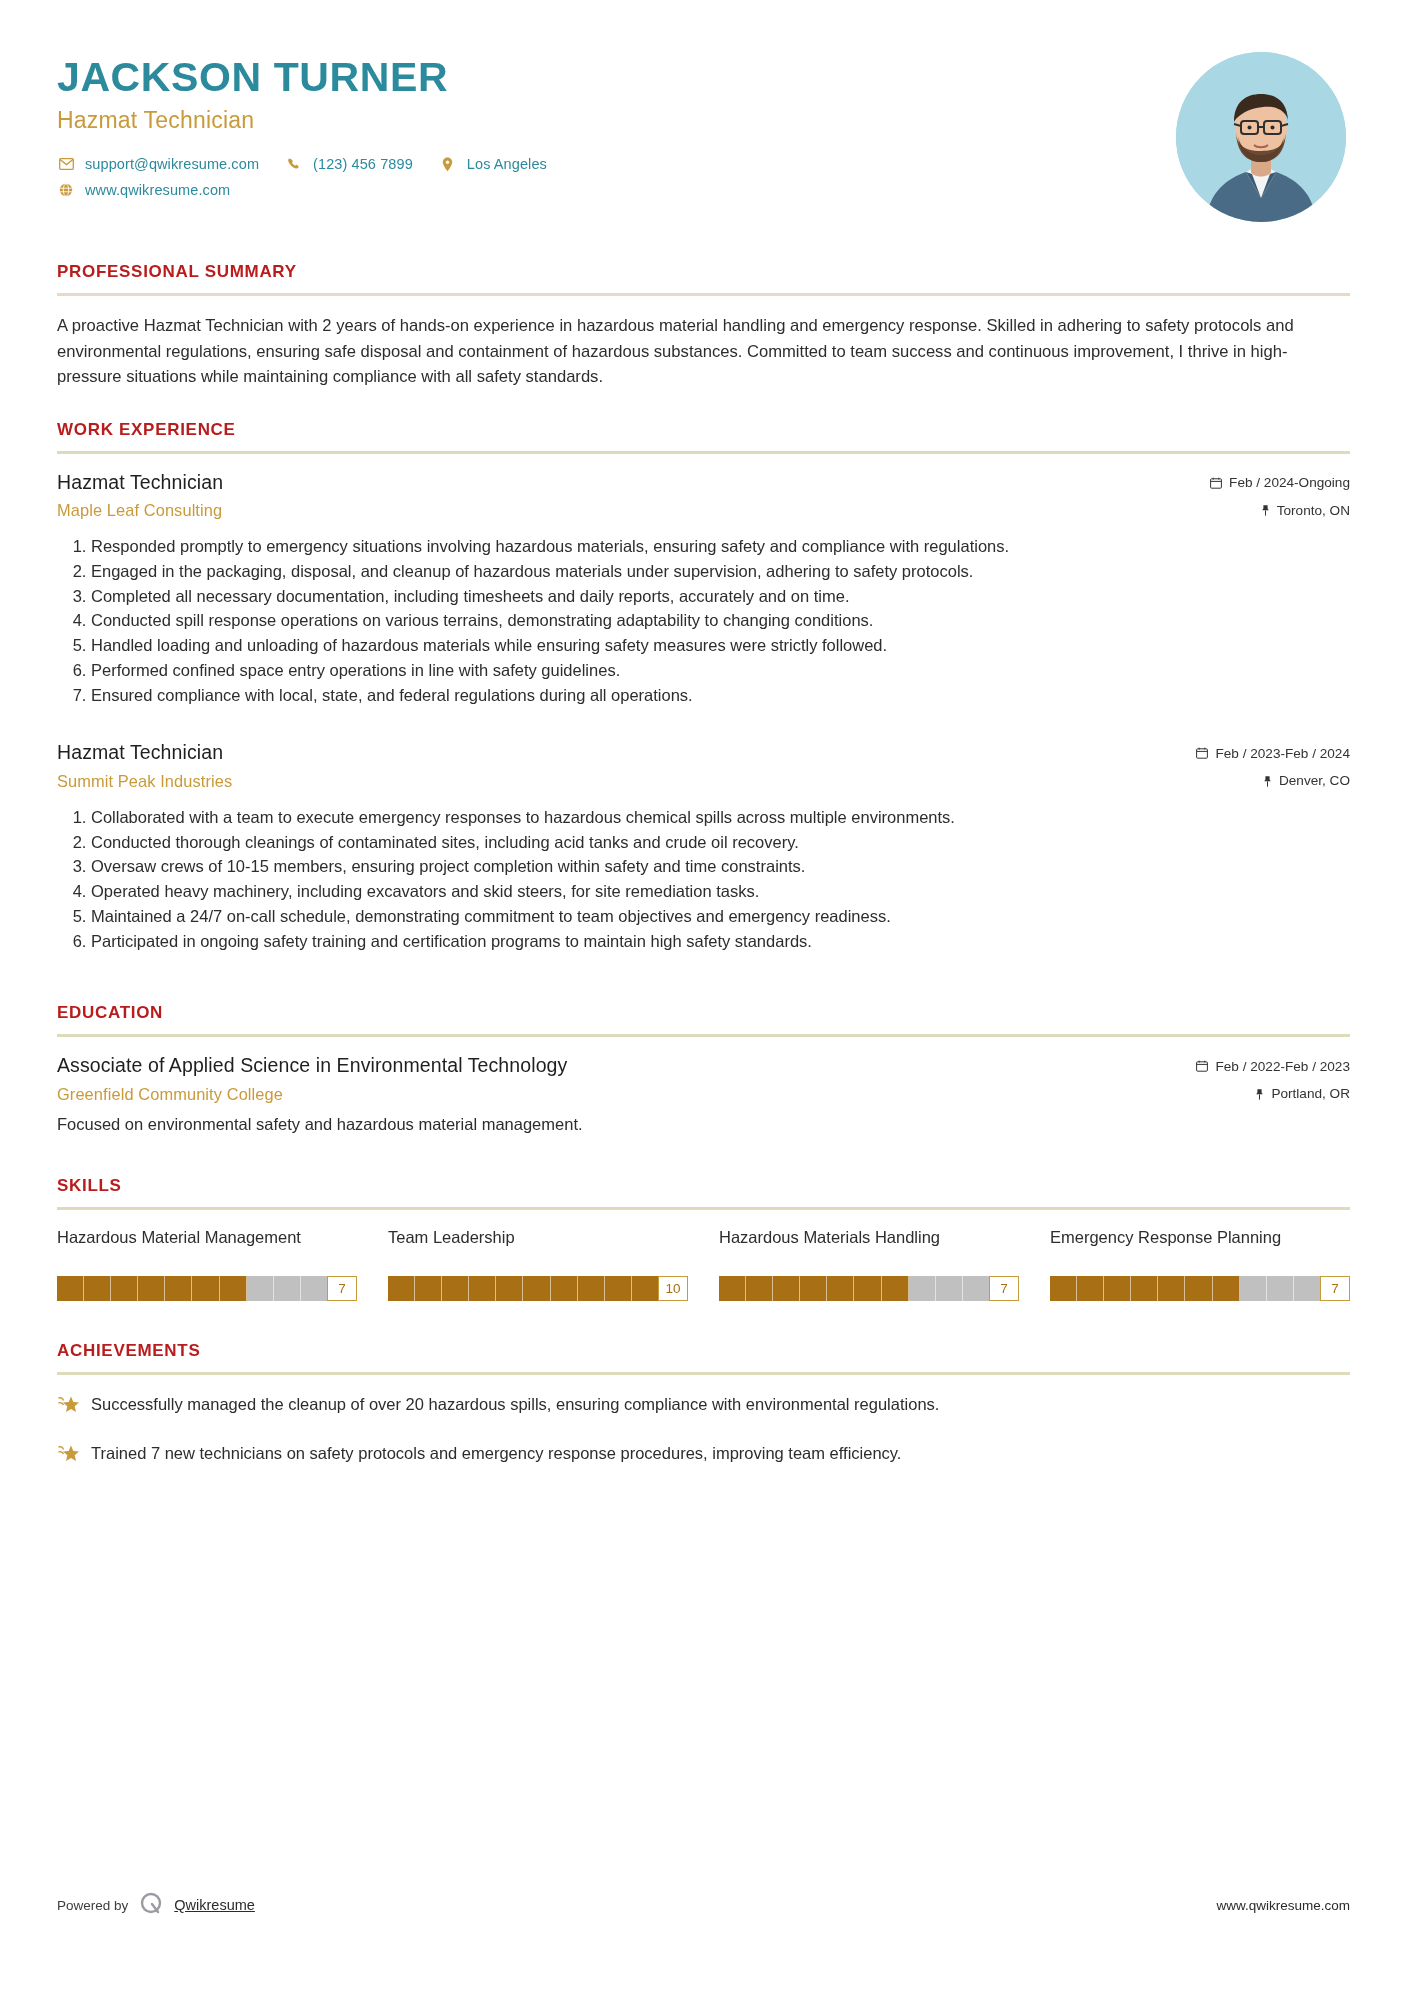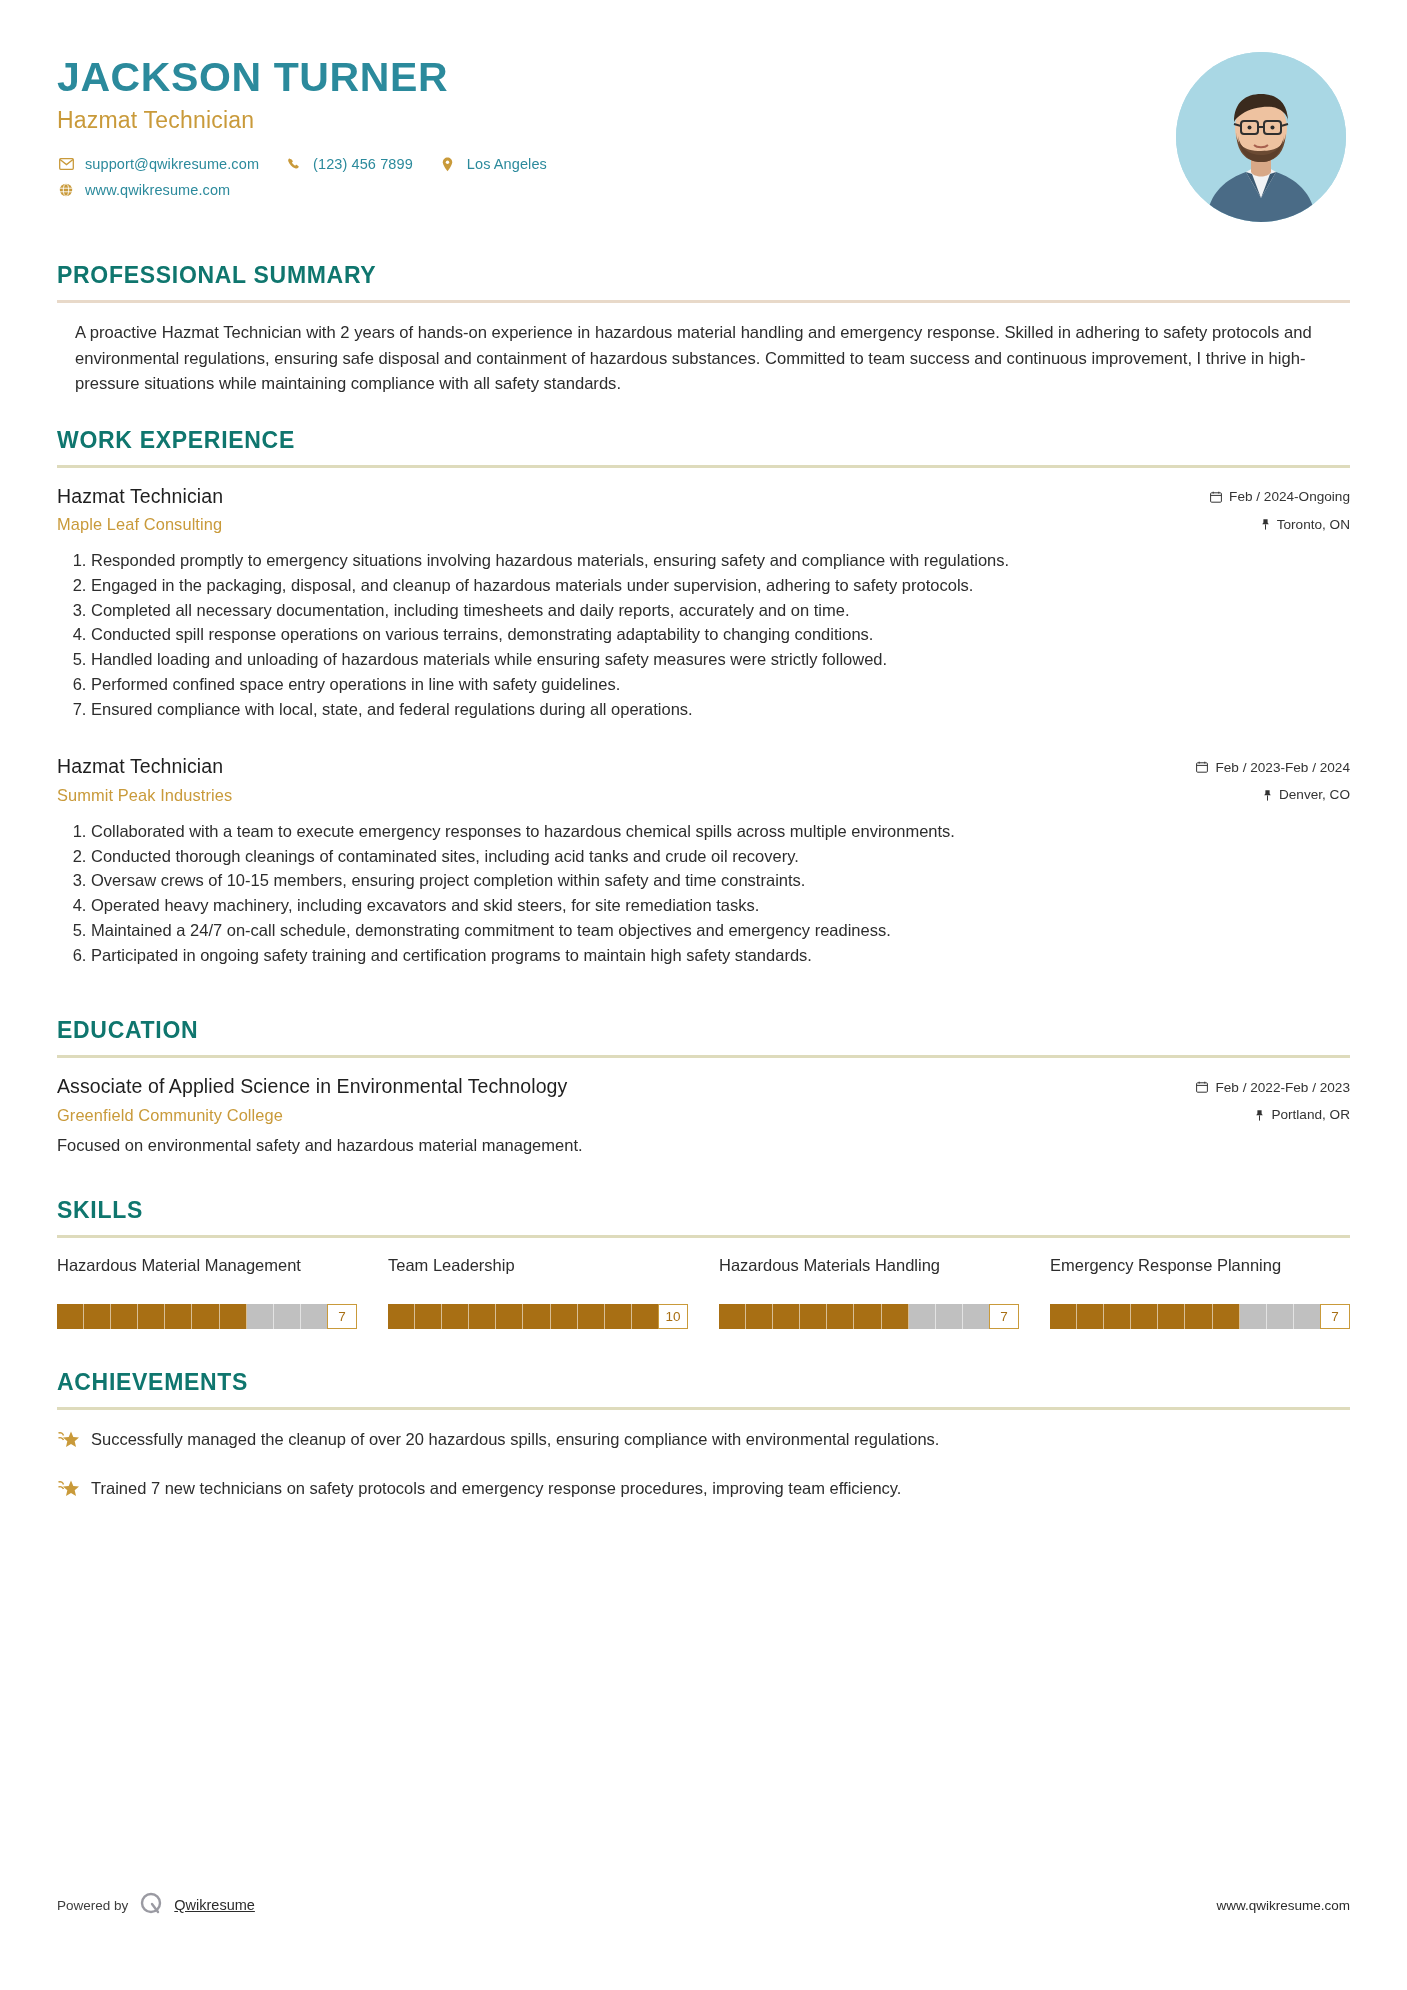--- a/index.html
+++ b/index.html
@@ -79,40 +79,39 @@
     position: relative;
     flex: none;
     margin-right: 4px;
   }
   .avatar svg { display: block; width: 100%; height: 100%; }
 
   
   .section { margin-top: 30px; }
 
   .section-title {
-    font-size: 23px;
+    font-size: 17px;
     font-weight: bold;
-    color: #0f766e;
+    color: #b91c1c;
     letter-spacing: 0.7px;
     text-transform: uppercase;
   }
   .section-rule {
     height: 3px;
     background: #e8d9c9;
     margin-top: 11px;
   }
   .section-rule.olive { background: #dedbbc; }
 
   .section-body { margin-top: 17px; }
 
   .summary-text {
     font-size: 16.6px;
     line-height: 1.54;
     color: #2d2d2d;
-    margin-left: 18px;
   }
 
   
   .entry { margin-bottom: 6px; }
   .entry + .entry { margin-top: 34px; }
 
   .entry-row {
     display: flex;
     justify-content: space-between;
     align-items: baseline;

